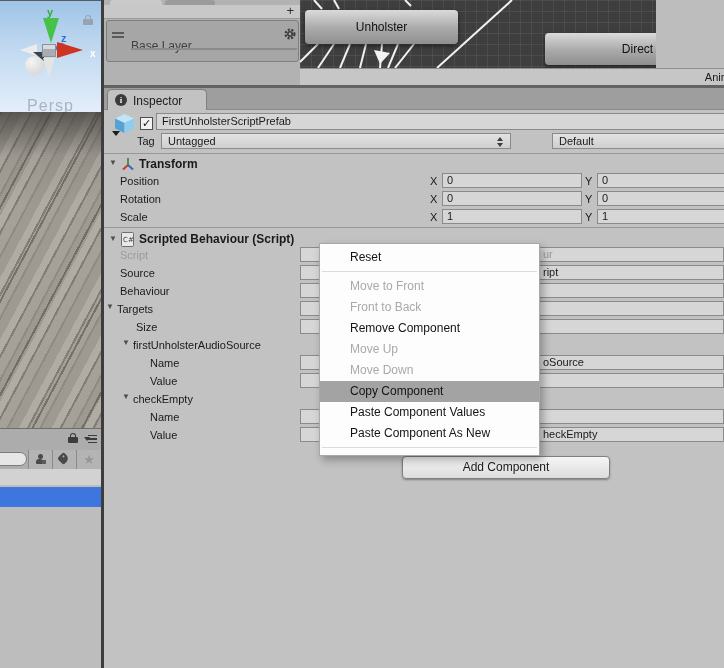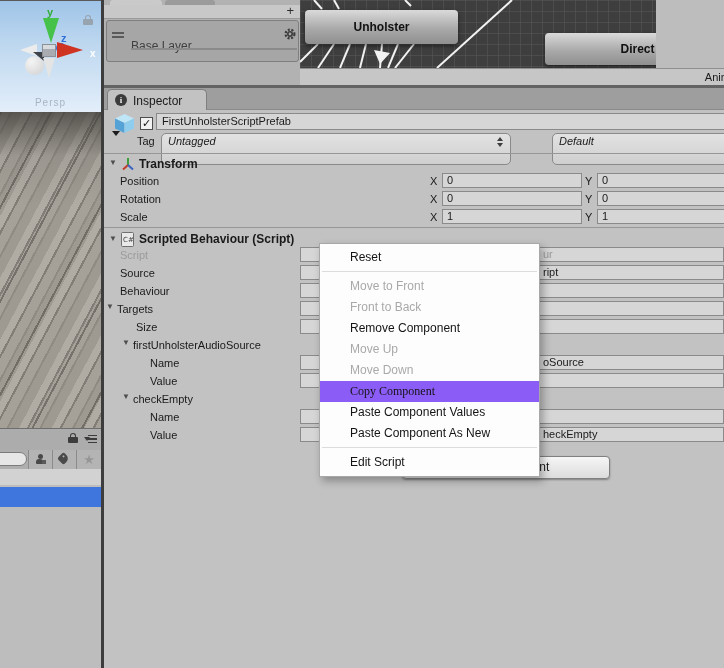--- a/index.html
+++ b/index.html
@@ -5,21 +5,21 @@
   * { margin:0; padding:0; box-sizing:border-box; }
   html,body { width:724px; height:668px; overflow:hidden; background:#bdbdbd;
     font-family:"Liberation Sans","DejaVu Sans",sans-serif; }
   #root { position:absolute; inset:0; width:724px; height:668px; overflow:hidden; }
   .abs { position:absolute; }
 
   
   #scene-strip { left:0; top:0; width:101px; height:668px; background:#bdbdbd; }
   #scene-view { left:0; top:0; width:101px; height:112px;
     background:linear-gradient(180deg,#9fc4e8 0%,#c2daf0 45%,#e3eefa 100%); border-top:1px solid #5a5a5a;}
-  .persp { left:0; top:96px; width:101px; text-align:center; color:#a9b4c2; font-size:10px; letter-spacing:1px;}
+  .persp { left:0; top:96px; width:101px; text-align:center; color:#a9b4c2; font-size:16px; letter-spacing:1px;}
   .tri { width:0; height:0; }
   .gz-y { left:43px; top:17px; border-left:8px solid transparent; border-right:8px solid transparent; border-top:25px solid #46c24b; }
   .gz-x { left:57px; top:41px; border-top:8px solid transparent; border-bottom:8px solid transparent; border-left:26px solid #cf3322; }
   .gz-wl { left:20px; top:43px; border-top:6px solid transparent; border-bottom:6px solid transparent; border-right:17px solid #ececec; }
   .gz-wd { left:43px; top:57px; border-left:6px solid transparent; border-right:6px solid transparent; border-top:20px solid #e4e4e4; }
   .gz-sphere { left:25px; top:55px; width:19px; height:19px; border-radius:50%; background:radial-gradient(circle at 35% 30%,#f5f5f5,#cfcfcf); }
   .gz-cube { left:42px; top:43px; width:14px; height:13px; background:linear-gradient(180deg,#d8dbde 0 35%,#a9adb2 35%); border:1px solid #8d9094; }
   .gz-z { left:56px; top:42px; width:10px; height:10px; border-radius:50%; background:#2e6fd8; }
   .gz-shadow { left:33px; top:51px; border-left:11px solid transparent; border-top:9px solid #3f4247; }
   .lbl-y { left:47px; top:5px; color:#2fae35; font-weight:bold; font-size:11px; }
@@ -71,21 +71,21 @@
   #anim-plus { right:6px; top:-2px; font-size:13px; color:#2e2e2e; }
   #layer-item { left:2px; top:20px; width:193px; height:42px; background:#a6a6a6; border:1px solid #7f7f7f; border-radius:3px; }
   .drag-handle { left:5px; top:11px; width:12px; height:6px; border-top:2px solid #5a5a5a; border-bottom:2px solid #5a5a5a; }
   #layer-name { left:24px; top:18px; font-size:12px; color:#404040; }
   #layer-weight { left:24px; top:27px; width:166px; height:2px; background:#8b8b8b; }
   .gear { width:12px; height:12px; } 
   #layer-gear { left:177px; top:7px; }
   #graph { left:300px; top:0; width:356px; height:68px; background-color:#3e3e3e;
     background-image:linear-gradient(rgba(90,90,90,.5) 1px, transparent 1px),
                      linear-gradient(90deg, rgba(90,90,90,.5) 1px, transparent 1px);
-    background-size:11px 11px; overflow:hidden;font-weight:bold; }
+    background-size:11px 11px; overflow:hidden; }
   .node { background:linear-gradient(180deg,#dadada,#a9a9a9 55%,#8f8f8f); border-radius:4px;
     box-shadow:0 2px 4px rgba(0,0,0,.5); color:#111; font-size:12px; text-align:center; }
   #node-unholster { left:5px; top:10px; width:153px; height:34px; line-height:34px; }
   #node-direct { left:245px; top:33px; width:185px; height:32px; line-height:32px; }
   #graph-lines { left:0; top:0; }
   #anim-bottom { left:300px; top:68px; width:424px; height:17px; background:#c6c6c6; border-top:1px solid #8f8f8f; overflow:hidden; }
   #anim-bottom span { position:absolute; right:-12px; top:2px; font-size:11px; color:#1a1a1a; }
   #hsep { left:104px; top:85px; width:620px; height:3px; background:#636363; }
 
   
@@ -95,21 +95,21 @@
   .info-icon { left:7px; top:4px; width:12px; height:12px; border-radius:50%; background:#3b3b3b; color:#efefef;
     font-size:9px; font-weight:bold; text-align:center; line-height:12px; font-family:"Liberation Serif",serif; }
   #insp-tab-label { left:25px; top:4px; font-size:12px; }
   .field { background:#d6d6d6; border:1px solid #8a8a8a; }
   #go-cube { left:9px; top:25px; }
   #go-cube-tri { left:8px; top:43px; border-left:4px solid transparent; border-right:4px solid transparent; border-top:5px solid #1c1c1c; }
   #go-check { left:36px; top:29px; width:13px; height:13px; background:#f2f2f2; border:1px solid #4e4e4e; text-align:center; line-height:11px; font-size:11px; color:#111; }
   #go-name { left:52px; top:25px; width:570px; height:17px; line-height:15px; padding-left:5px; }
   .lab { color:#1a1a1a;text-align:right; }
   #tag-label { left:33px; top:47px; }
-  .dropdown { background:linear-gradient(180deg,#e2e2e2,#cfcfcf); border:1px solid #8a8a8a; border-radius:5px; height:32px; line-height:14px; padding-left:6px;font-style:italic; }
+  .dropdown { background:linear-gradient(180deg,#e2e2e2,#cfcfcf); border:1px solid #8a8a8a; border-radius:0; height:16px; line-height:14px; padding-left:6px; }
   #tag-dd { left:57px; top:45px; width:350px; }
   #layer-label { left:412px; top:47px;margin-left:41px; }
   #layer-dd { left:448px; top:45px; width:180px; }
   .updown { position:absolute; right:6px; top:3px; width:7px; height:10px; }
   .updown .u { position:absolute; left:0; top:0; border-left:3.5px solid transparent; border-right:3.5px solid transparent; border-bottom:4px solid #3c3c3c; }
   .updown .d { position:absolute; left:0; top:6px; border-left:3.5px solid transparent; border-right:3.5px solid transparent; border-top:4px solid #3c3c3c; }
   .sep { left:0; width:620px; height:1px; background:#979797; }
   .fold { font-size:8px; color:#4e4e4e; }
   .comp-title { font-weight:bold; font-size:12px; }
   .xy-badge { color:#1a1a1a; }
@@ -343,20 +343,19 @@
   </div>
 
   <div class="abs" id="ctx-menu">
     <div class="mi">Reset</div>
     <div class="msep"></div>
     <div class="mi disabled">Move to Front</div>
     <div class="mi disabled">Front to Back</div>
     <div class="mi">Remove Component</div>
     <div class="mi disabled">Move Up</div>
     <div class="mi disabled">Move Down</div>
-    <div class="mi highlight" style="background: #8b5cf6; font-family: Liberation Serif, serif;">Copy Component</div>
+    <div class="mi highlight" style="background: #a3a3a3;">Copy Component</div>
     <div class="mi">Paste Component Values</div>
     <div class="mi">Paste Component As New</div>
     <div class="msep"></div>
-    <div class="mi">Edit Script</div>
   </div>
 
 </div>
 
 </body></html>

